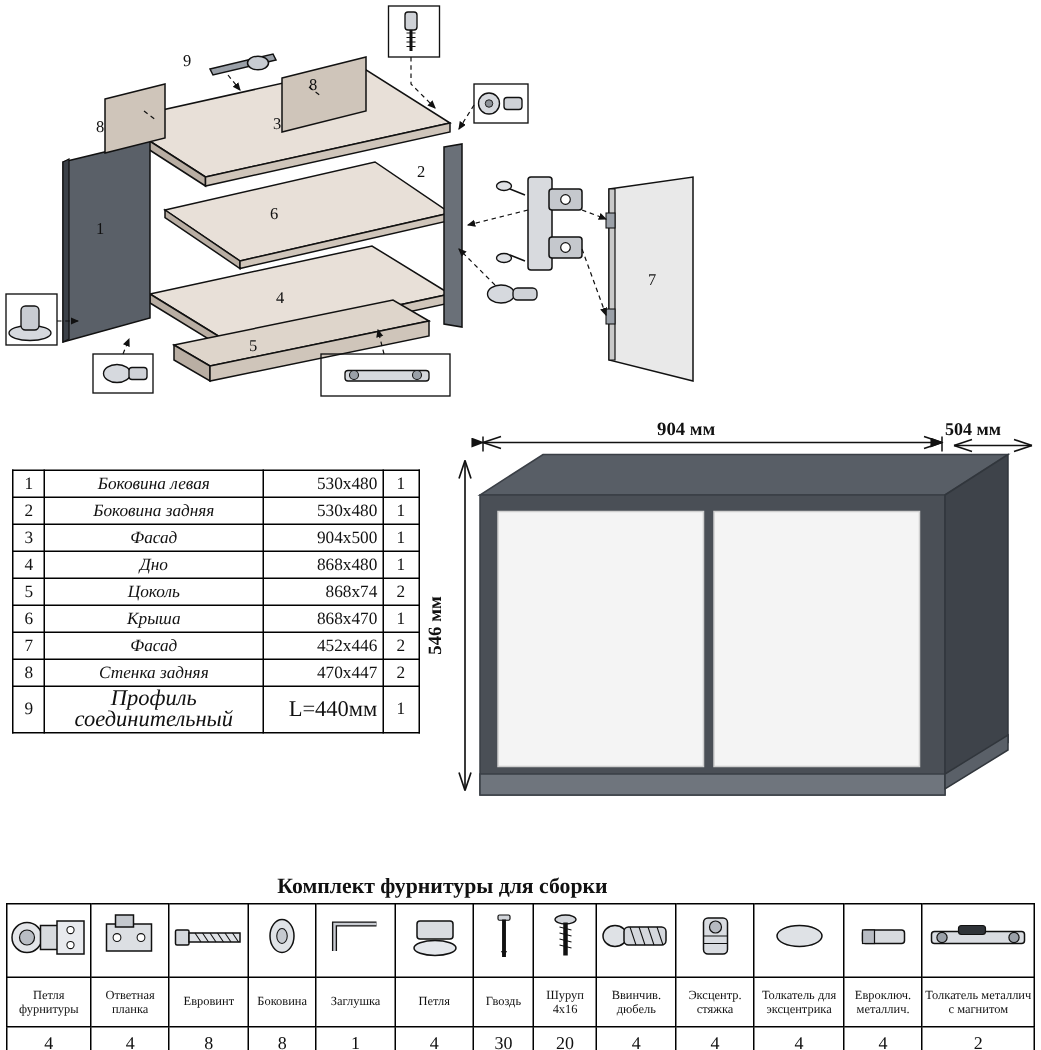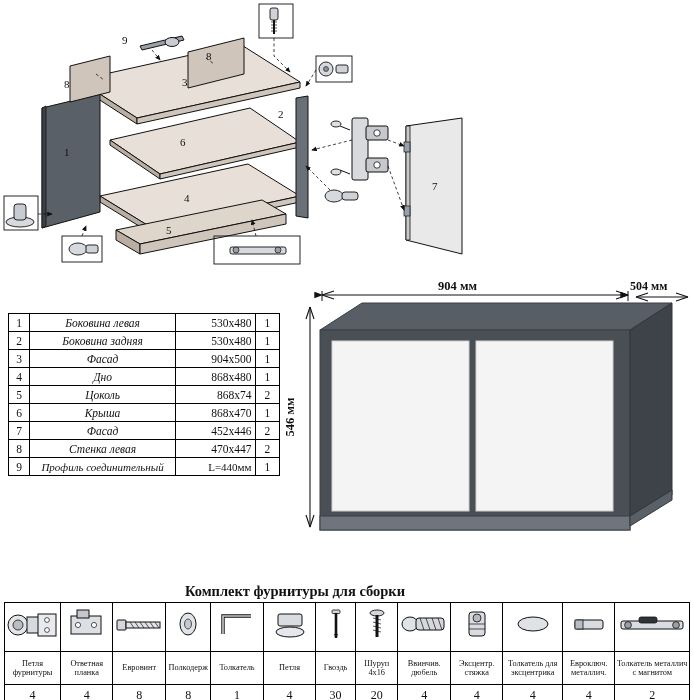--- a/index.html
+++ b/index.html
@@ -10,21 +10,21 @@
   .diagram{position:absolute;left:0;top:0;width:694px;height:285px;}
   .diagram svg{display:block;}
 
   
   .parts-table{position:absolute;left:8px;top:313px;width:272px;border-collapse:collapse;font-size:11.5px;}
   .parts-table td{border:1px solid #000;padding:1px 3px;height:15px;line-height:14px;}
   .parts-table td.num{width:13px;text-align:center;}
   .parts-table td.name{width:130px;text-align:center;font-style:italic;}
   .parts-table td.size{width:68px;text-align:right;}
   .parts-table td.qty{width:16px;text-align:center;}
-  .parts-table td.small{font-size:11px;}
+  .parts-table td.small{font-size:15px;}
 
   
   .cabinet{position:absolute;left:300px;top:285px;width:392px;height:265px;}
 
   
   .kit-title{position:absolute;left:0;top:583px;width:590px;text-align:center;font-size:14.5px;font-weight:bold;}
   .kit{position:absolute;left:4px;top:602px;width:686px;border-collapse:collapse;table-layout:fixed;}
   .kit td{border:1px solid #000;text-align:center;vertical-align:middle;}
   .kit tr.icons td{height:48px;padding:0;}
   .kit tr.labels td{height:30px;font-size:8.3px;line-height:9.5px;padding:1px 1px;font-family:"Liberation Serif",serif;}
@@ -210,21 +210,21 @@
         <td class="qty">1</td>
       </tr>
       <tr>
         <td class="num">7</td>
         <td class="name">Фасад</td>
         <td class="size">452х446</td>
         <td class="qty">2</td>
       </tr>
       <tr>
         <td class="num">8</td>
-        <td class="name">Стенка левая</td>
+        <td class="name">Стенка задняя</td>
         <td class="size">470х447</td>
         <td class="qty">2</td>
       </tr>
       <tr>
         <td class="num">9</td>
         <td class="name small">Профиль соединительный</td>
         <td class="size small">L=440мм</td>
         <td class="qty">1</td>
       </tr>
     </tbody>
@@ -381,22 +381,22 @@
             <circle cx="13" cy="21" r="3.4" fill="#9aa0a8" stroke="#111" stroke-width="0.8"></circle>
             <circle cx="61" cy="21" r="3.4" fill="#9aa0a8" stroke="#111" stroke-width="0.8"></circle>
             <rect x="24" y="13" width="18" height="6" rx="2" fill="#2f3338" stroke="#111" stroke-width="0.8"></rect>
           </svg>
         </td>
       </tr>
       <tr class="labels">
         <td>Петля фурнитуры</td>
         <td>Ответная планка</td>
         <td>Евровинт</td>
-        <td>Полкодерж</td>
-        <td>Толкатель</td>
+        <td>Боковина</td>
+        <td>Заглушка</td>
         <td>Петля</td>
         <td>Гвоздь</td>
         <td>Шуруп 4х16</td>
         <td>Ввинчив. дюбель</td>
         <td>Эксцентр. стяжка</td>
         <td>Толкатель для эксцентрика</td>
         <td>Евроключ. металлич.</td>
         <td>Толкатель металлич с магнитом</td>
       </tr>
       <tr class="counts">

